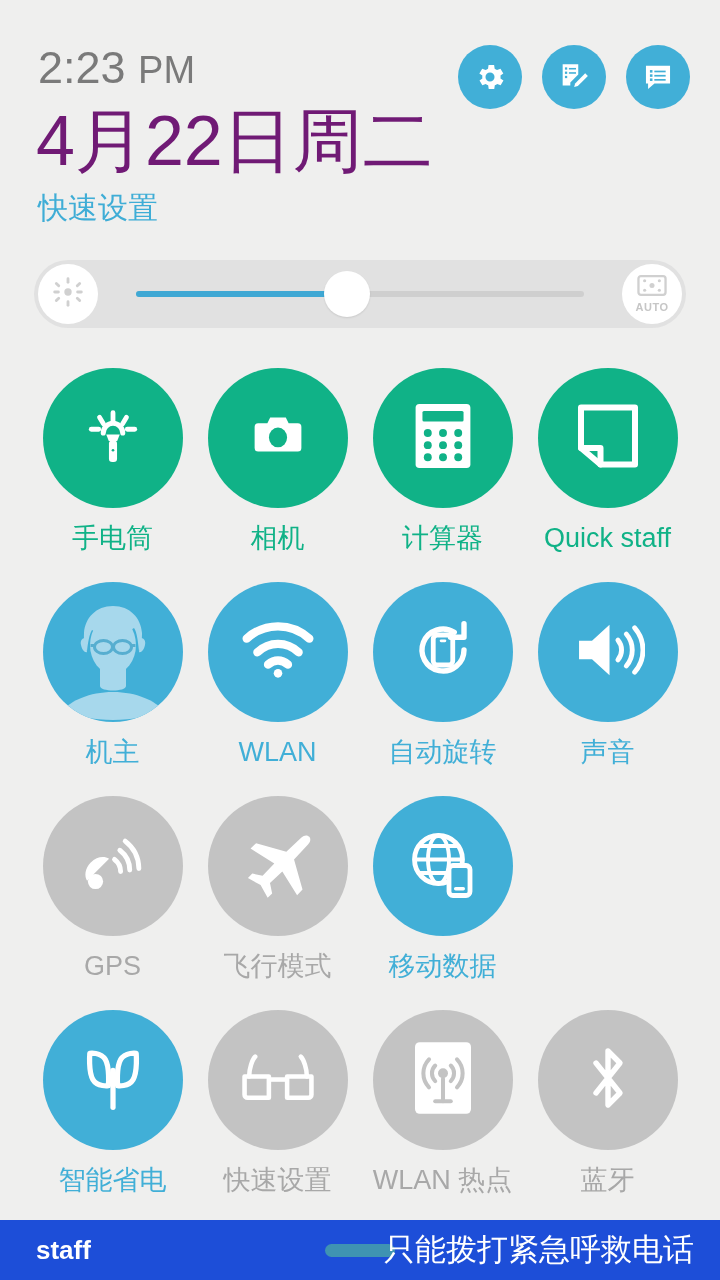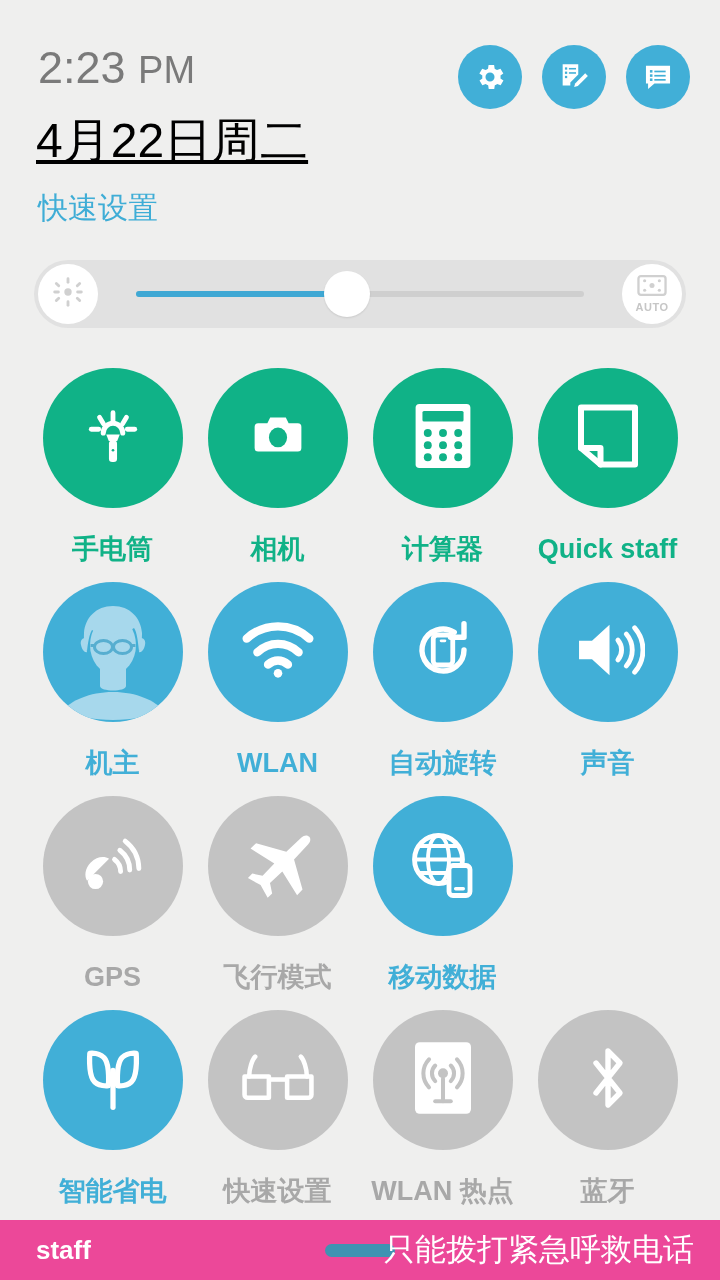--- a/index.html
+++ b/index.html
@@ -18,22 +18,22 @@
   
   .header { position:absolute; top:0; left:0; width:720px; height:250px; }
   .clock {
     position:absolute; left:38px; top:42px;
     font-size:45px; font-weight:300; color:#7a7a7a;
     letter-spacing:0px; line-height:52px; white-space:nowrap;
   }
   .clock .ampm { font-size:38px; }
   .datetext {
     position:absolute; left:36px; top:110px;
-    font-size:48px; font-weight:400; color:#000000;
-    line-height:62px; white-space:nowrap;text-decoration:underline;
+    font-size:70px; font-weight:400; color:#701a75;
+    line-height:62px; white-space:nowrap;
   }
   .qs-title {
     position:absolute; left:38px; top:190px;
     font-size:30px; color:#3fadd6; font-weight:400;
     line-height:36px; white-space:nowrap;
   }
   .hdr-icons {
     position:absolute; right:30px; top:45px;
     display:flex; gap:20px;
   }
@@ -103,35 +103,35 @@
     display:flex; flex-direction:column; align-items:center;
     cursor:pointer;
   }
   .grid-row { padding-left:30px; }
   .circle {
     width:140px; height:140px; border-radius:50%;
     display:flex; align-items:center; justify-content:center;
     flex:0 0 auto;
   }
   .cell-label {
-    margin-top:25px; font-size:27px; line-height:32px;
-    white-space:nowrap; font-weight:700;
+    margin-top:14px; font-size:27px; line-height:32px;
+    white-space:nowrap; font-weight:400;
   }
   .st-on-green  .circle { background:#10b287; }
   .st-on-green  .cell-label { color:#10b287; }
   .st-on-blue   .circle { background:#41afd7; }
   .st-on-blue   .cell-label { color:#41afd7; }
   .st-off       .circle { background:#c3c3c3; }
   .st-off       .cell-label { color:#a8a8a8; }
 
   
   .bottom-bar {
     position:absolute; left:0; bottom:0;
     width:720px; height:60px;
-    background:#ec4899;
+    background:#1d4ed8;
     display:flex; align-items:center;
   }
   .carrier {
     margin-left:36px; font-size:26px; font-weight:700; color:#ffffff;
     white-space:nowrap;
   }
   .bar-handle {
     position:absolute; left:325px; top:24px;
     width:70px; height:13px; border-radius:7px;
     background:#3f93b2;

